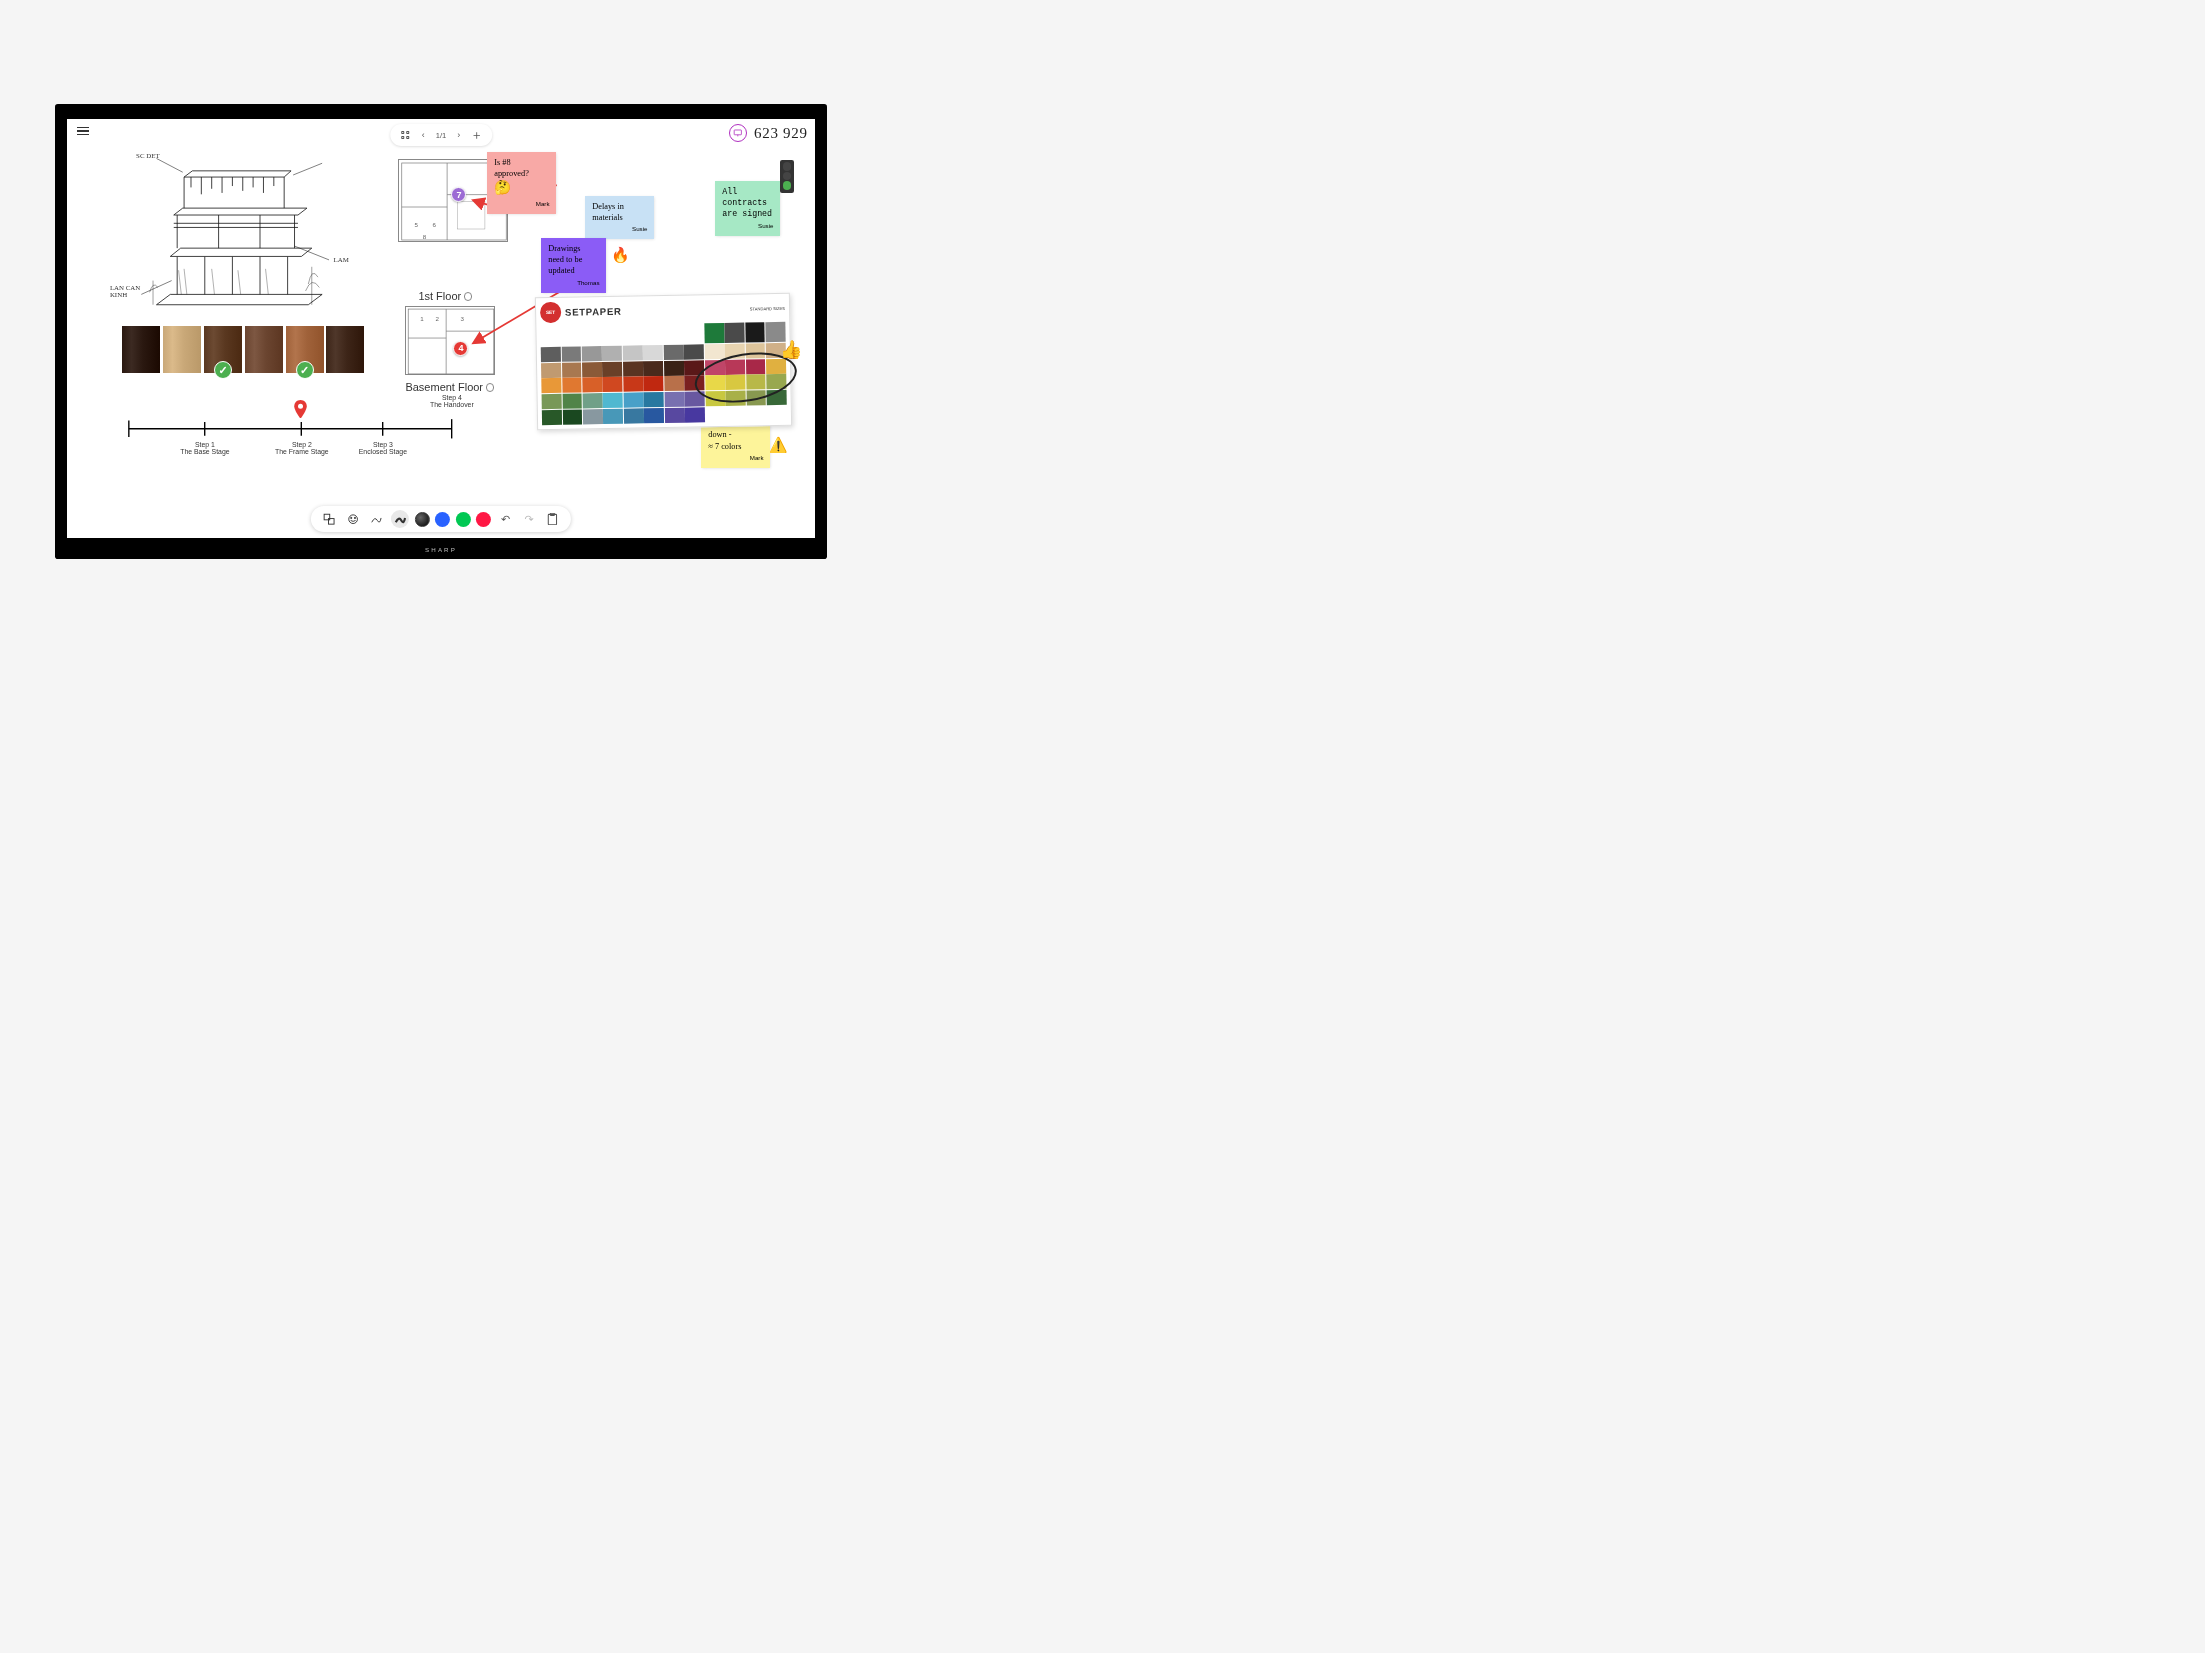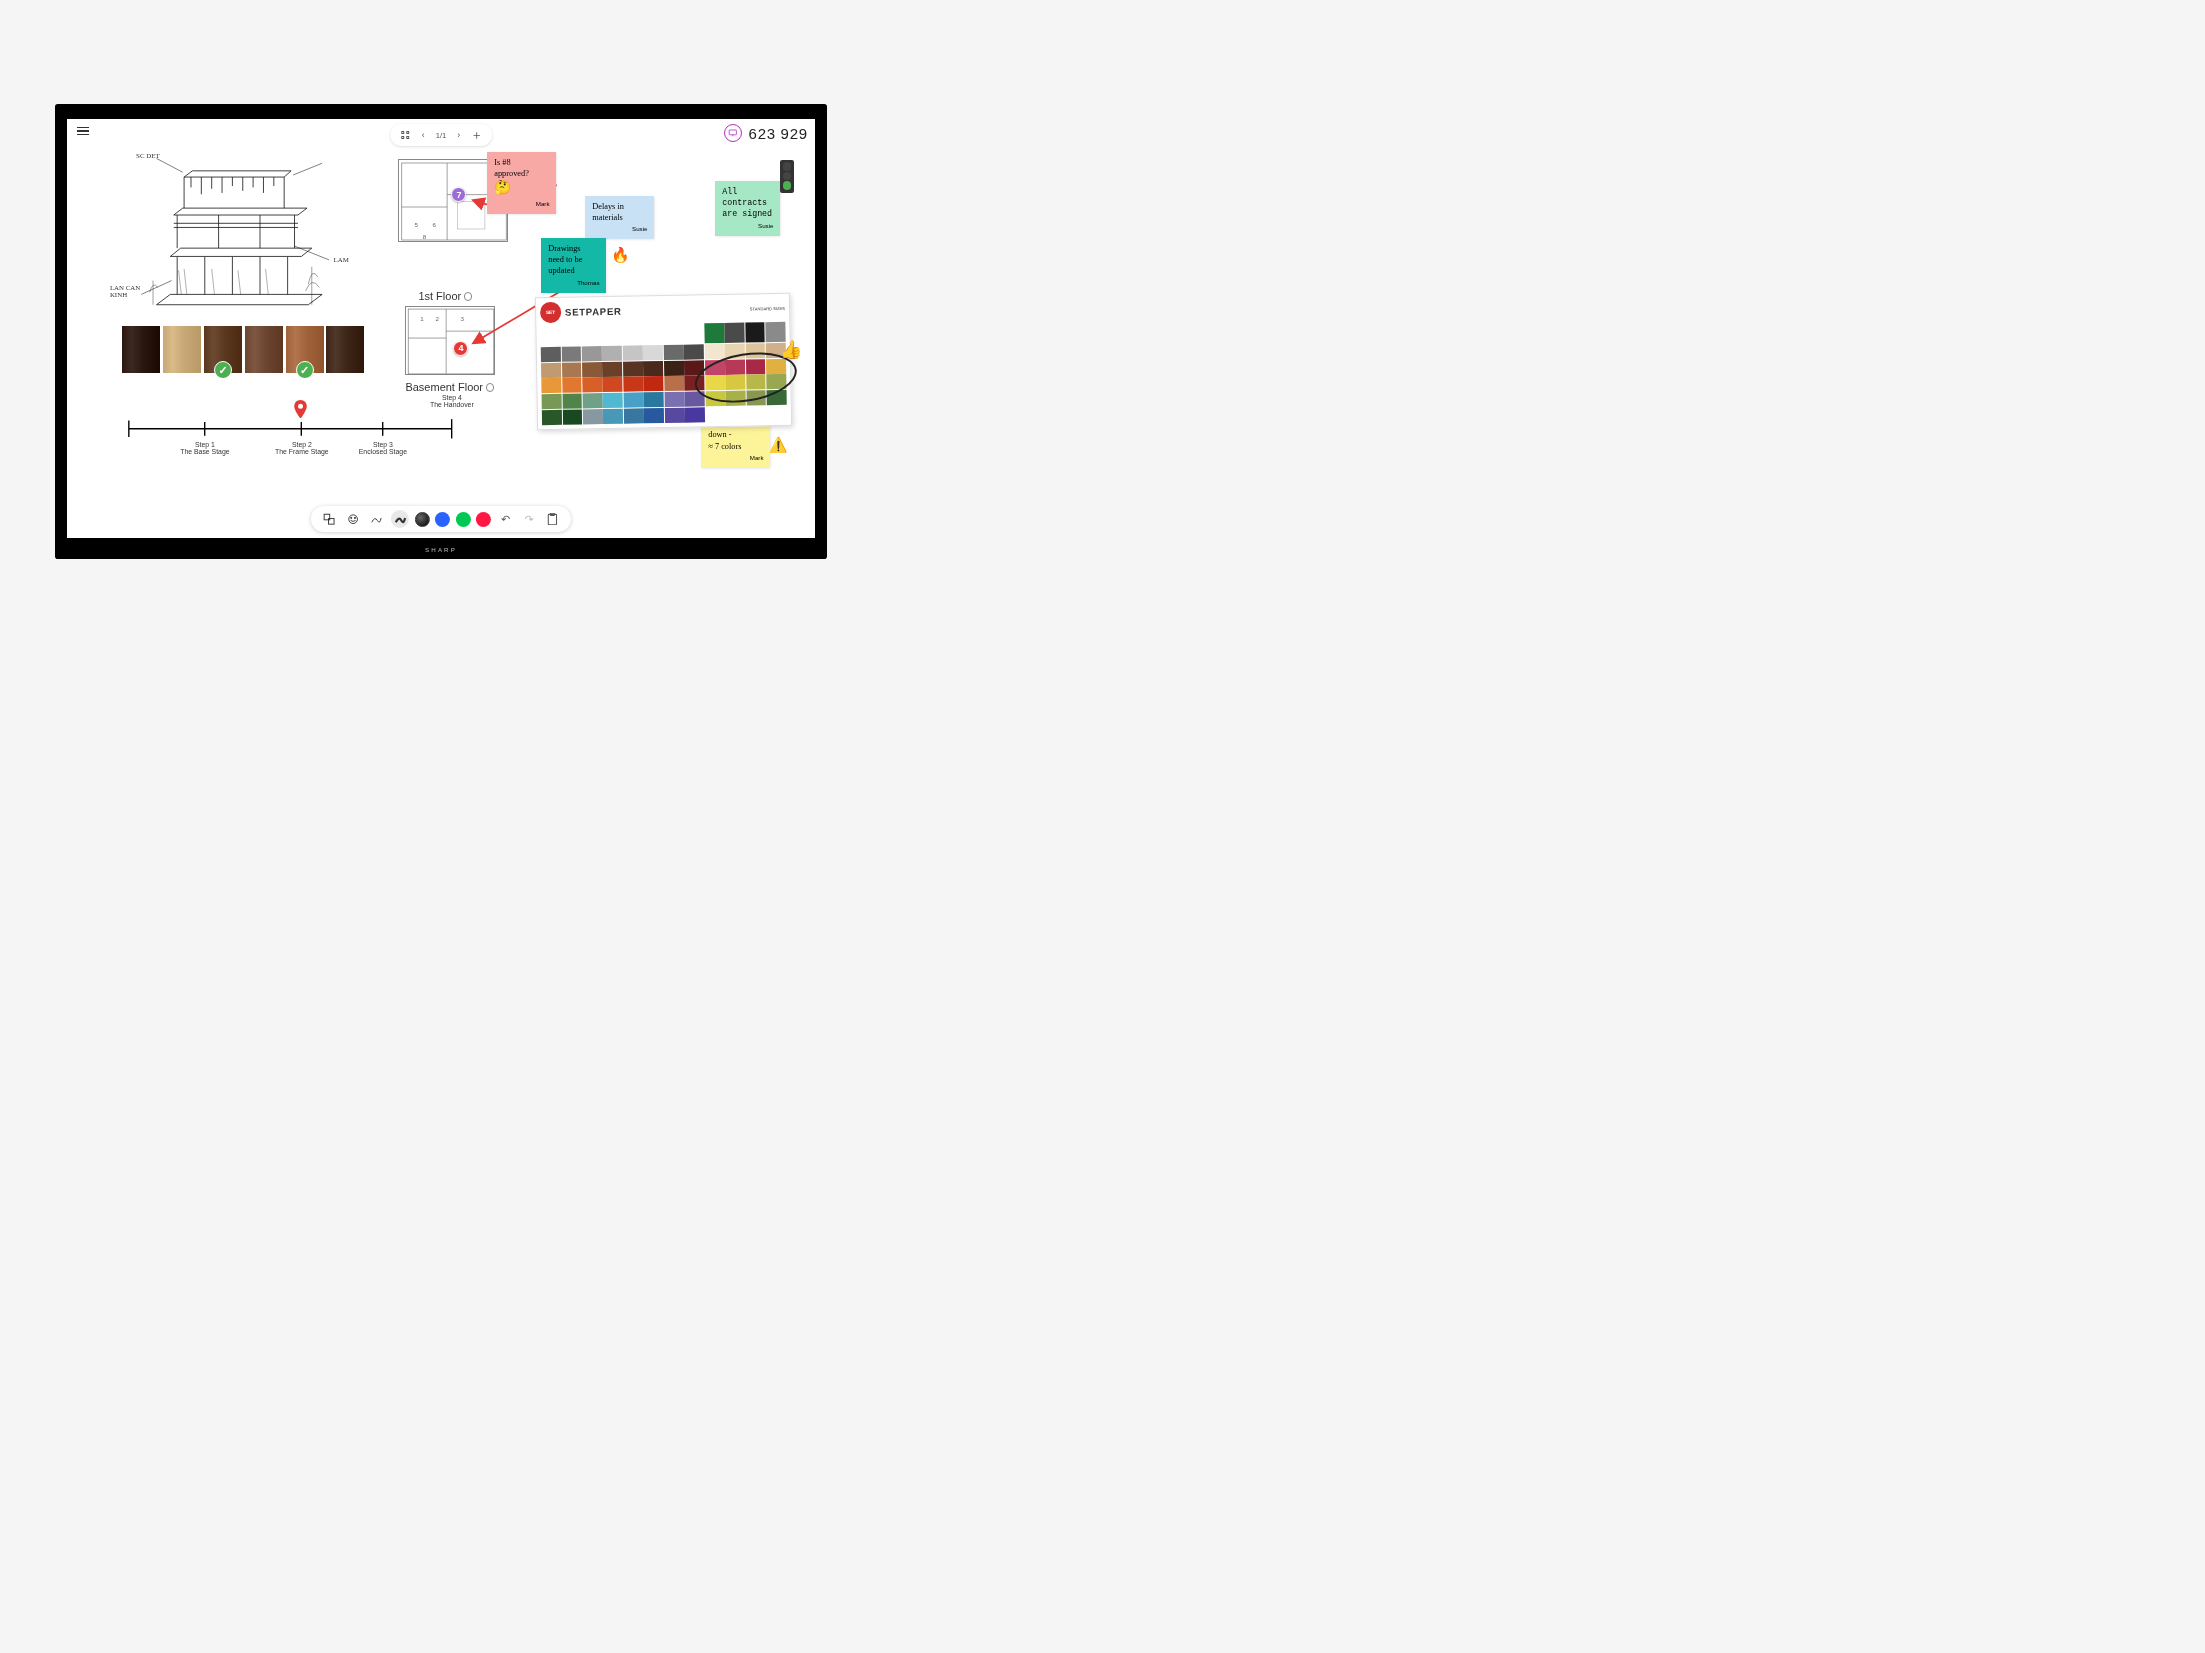--- a/index.html
+++ b/index.html
@@ -15,21 +15,21 @@
 
     .top-center { position: absolute; top: 5.5px; left: 50%; transform: translateX(-50%); background: #fff; border-radius: 13.8px; box-shadow: 0 0.7px 2.8px rgba(0,0,0,0.15); display: flex; align-items: center; gap: 1.4px; padding: 2.8px 6.9px; }
     .tc-btn { width: 16.5px; height: 16.5px; display: flex; align-items: center; justify-content: center; cursor: pointer; color: #555; font-size: 9px; }
     .grid-icon { display: grid; grid-template-columns: 1fr 1fr; gap: 1.4px; }
     .grid-icon div { width: 3.4px; height: 3.4px; border: 0.7px solid #555; border-radius: 0.7px; }
     .page-num { font-size: 7.6px; color: #555; padding: 0 2.8px; }
 
     .top-right { position: absolute; top: 5.5px; right: 6.9px; display: flex; align-items: center; gap: 6.9px; }
     .session-icon { width: 18px; height: 18px; border: 1.4px solid #b030c0; border-radius: 50%; display: flex; align-items: center; justify-content: center; }
     .session-icon svg { width: 9.6px; height: 9.6px; }
-    .session-code { font-size: 15px; font-weight: 400; color: #222; letter-spacing: 0.7px; }
+    .session-code { font-size: 15px; font-weight: 400; color: #222; letter-spacing: 0.7px; font-family: Liberation Serif, serif; }
 
     
     .canvas { position: absolute; inset: 0; }
 
     
     .house-sketch { position: absolute; top: 27.6px; left: 48px; width: 221px; height: 176px; }
     .house-sketch svg { width: 100%; height: 100%; }
     .sketch-label { position: absolute; font-family: 'Brush Script MT', cursive; font-size: 6.9px; color: #333; }
 
     
@@ -252,21 +252,21 @@
       </svg>
 
       <div>
           <div class="sticky" style="left: 420px; top: 33px; width: 69px; background: rgb(248, 169, 166);"><div style="white-space:pre-line;">Is #8
 approved?</div><span class="sticky-emoji">🤔</span><span class="author">Mark</span></div>
           <div class="sticky" style="left: 518px; top: 77px; width: 69px; background: rgb(200, 225, 245);">
             <div style="white-space:pre-line;">Delays in
 materials</div>
             <span class="author">Susie</span>
           </div>
-          <div class="sticky" style="left: 474px; top: 119px; width: 65px; background: #14b8a6;">
+          <div class="sticky" style="left: 474px; top: 119px; width: 65px; background: #8b5cf6;">
             <div style="white-space:pre-line;">Drawings
 need to be
 updated</div>
             <span class="author">Thomas</span>
           </div>
           <div class="sticky" style="left: 648px; top: 62px; width: 65px; background: rgb(166, 232, 197);">
             <div style="white-space:pre-line;font-family:Liberation Mono, monospace;">All
 contracts
 are signed</div>
             <span class="author">Susie</span>

